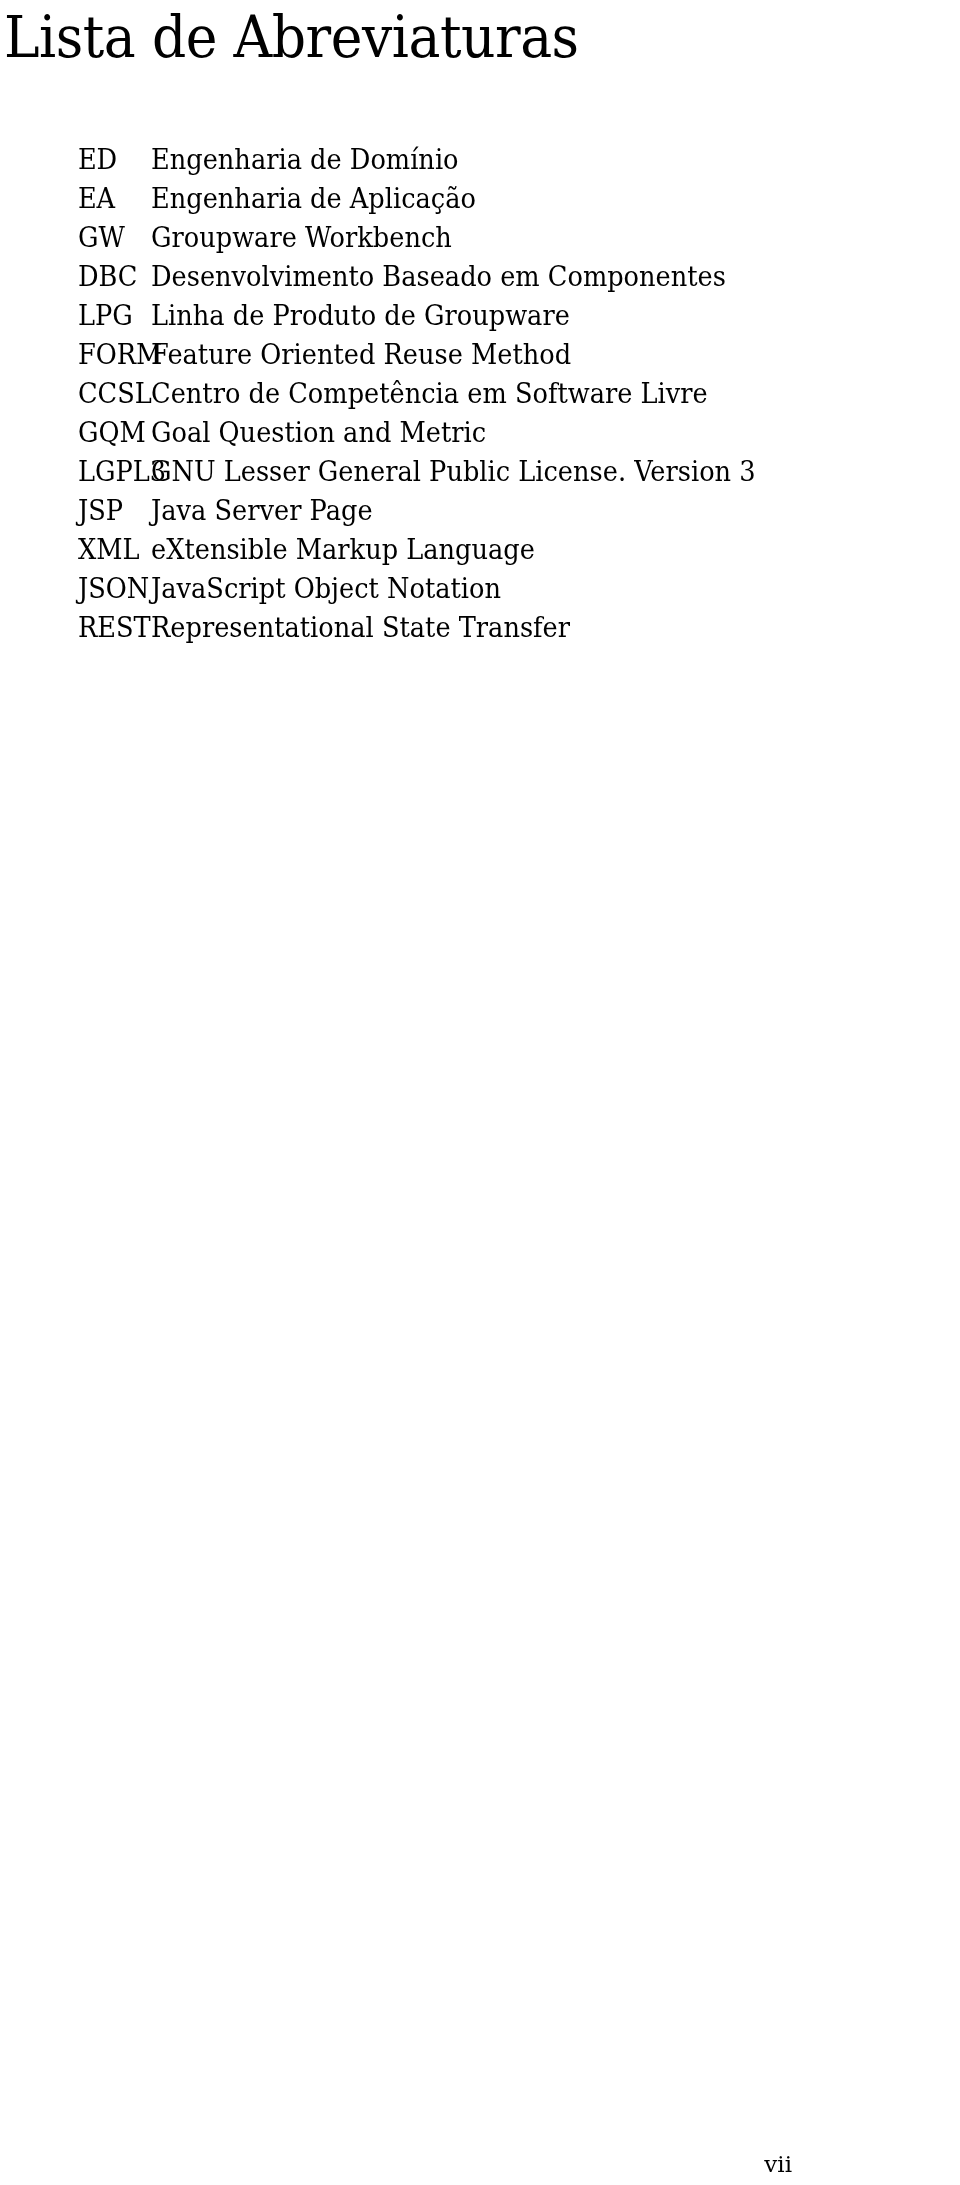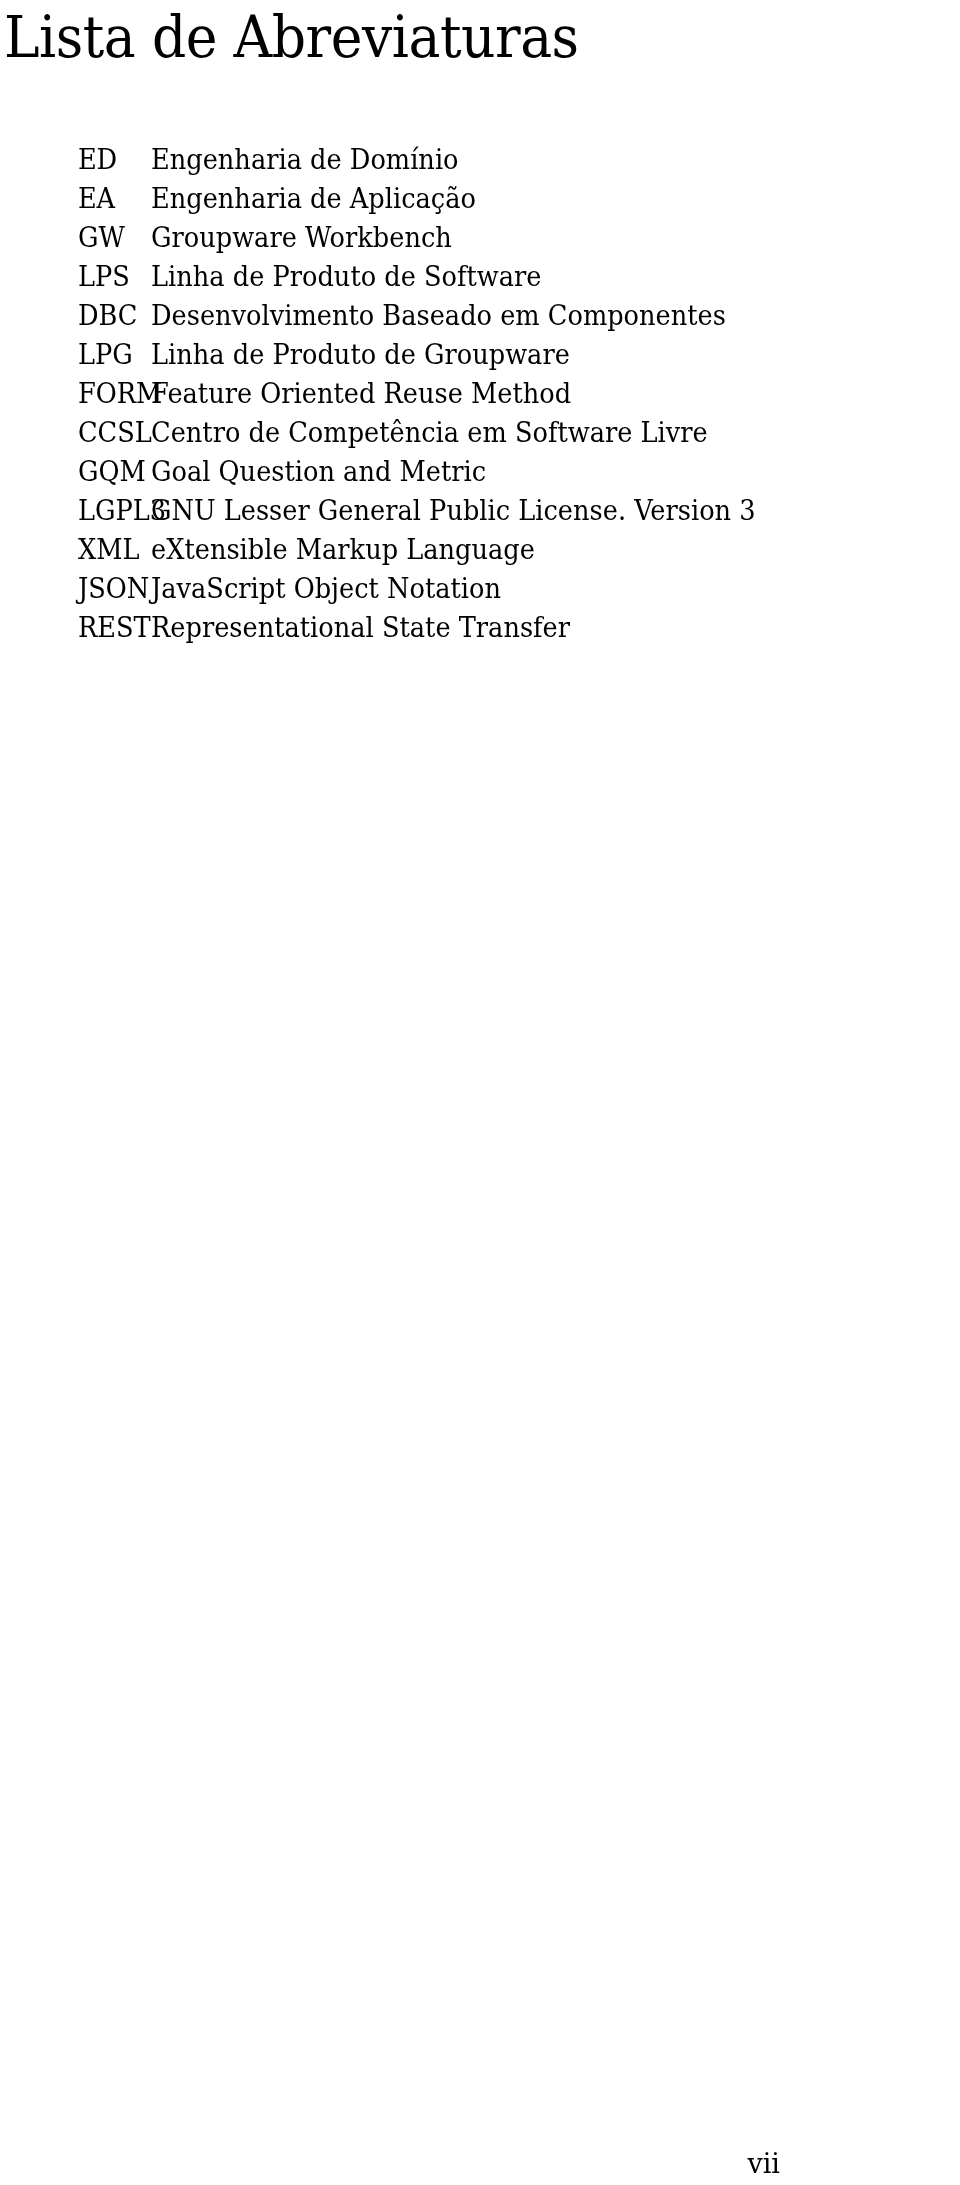--- a/index.html
+++ b/index.html
@@ -58,23 +58,23 @@
   }
   .abbrev-def {
     flex: 1 1 auto;
     font-size: 27px;
     white-space: nowrap;
     transform: scaleX(0.95);
     transform-origin: left center;
   }
   #page-number {
     position: absolute;
-    right: 44px;
+    right: 32px;
     bottom: 8px;
-    font-size: 27px;
+    font-size: 23px;
     line-height: 26px;
     white-space: nowrap;
   }
 </style>
 </head>
 <body>
 
 <div class="page">
 
   <h1 id="page-title">Lista de Abreviaturas</h1>
@@ -84,24 +84,20 @@
         <div class="abbrev-term">ED</div>
         <div class="abbrev-def">Engenharia de Domínio</div>
       </div>
       <div class="abbrev-row">
         <div class="abbrev-term">EA</div>
         <div class="abbrev-def">Engenharia de Aplicação</div>
       </div>
       <div class="abbrev-row">
         <div class="abbrev-term">GW</div>
         <div class="abbrev-def">Groupware Workbench</div>
-      </div>
-      <div class="abbrev-row">
-        <div class="abbrev-term">LPS</div>
-        <div class="abbrev-def">Linha de Produto de Software</div>
       </div>
       <div class="abbrev-row">
         <div class="abbrev-term">DBC</div>
         <div class="abbrev-def">Desenvolvimento Baseado em Componentes</div>
       </div>
       <div class="abbrev-row">
         <div class="abbrev-term">LPG</div>
         <div class="abbrev-def">Linha de Produto de Groupware</div>
       </div>
       <div class="abbrev-row">
@@ -114,20 +110,24 @@
       </div>
       <div class="abbrev-row">
         <div class="abbrev-term">GQM</div>
         <div class="abbrev-def">Goal Question and Metric</div>
       </div>
       <div class="abbrev-row">
         <div class="abbrev-term">LGPL3</div>
         <div class="abbrev-def">GNU Lesser General Public License. Version 3</div>
       </div>
       <div class="abbrev-row">
+        <div class="abbrev-term">JSP</div>
+        <div class="abbrev-def">Java Server Page</div>
+      </div>
+      <div class="abbrev-row">
         <div class="abbrev-term">XML</div>
         <div class="abbrev-def">eXtensible Markup Language</div>
       </div>
       <div class="abbrev-row">
         <div class="abbrev-term">JSON</div>
         <div class="abbrev-def">JavaScript Object Notation</div>
       </div>
       <div class="abbrev-row">
         <div class="abbrev-term">REST</div>
         <div class="abbrev-def">Representational State Transfer</div>

